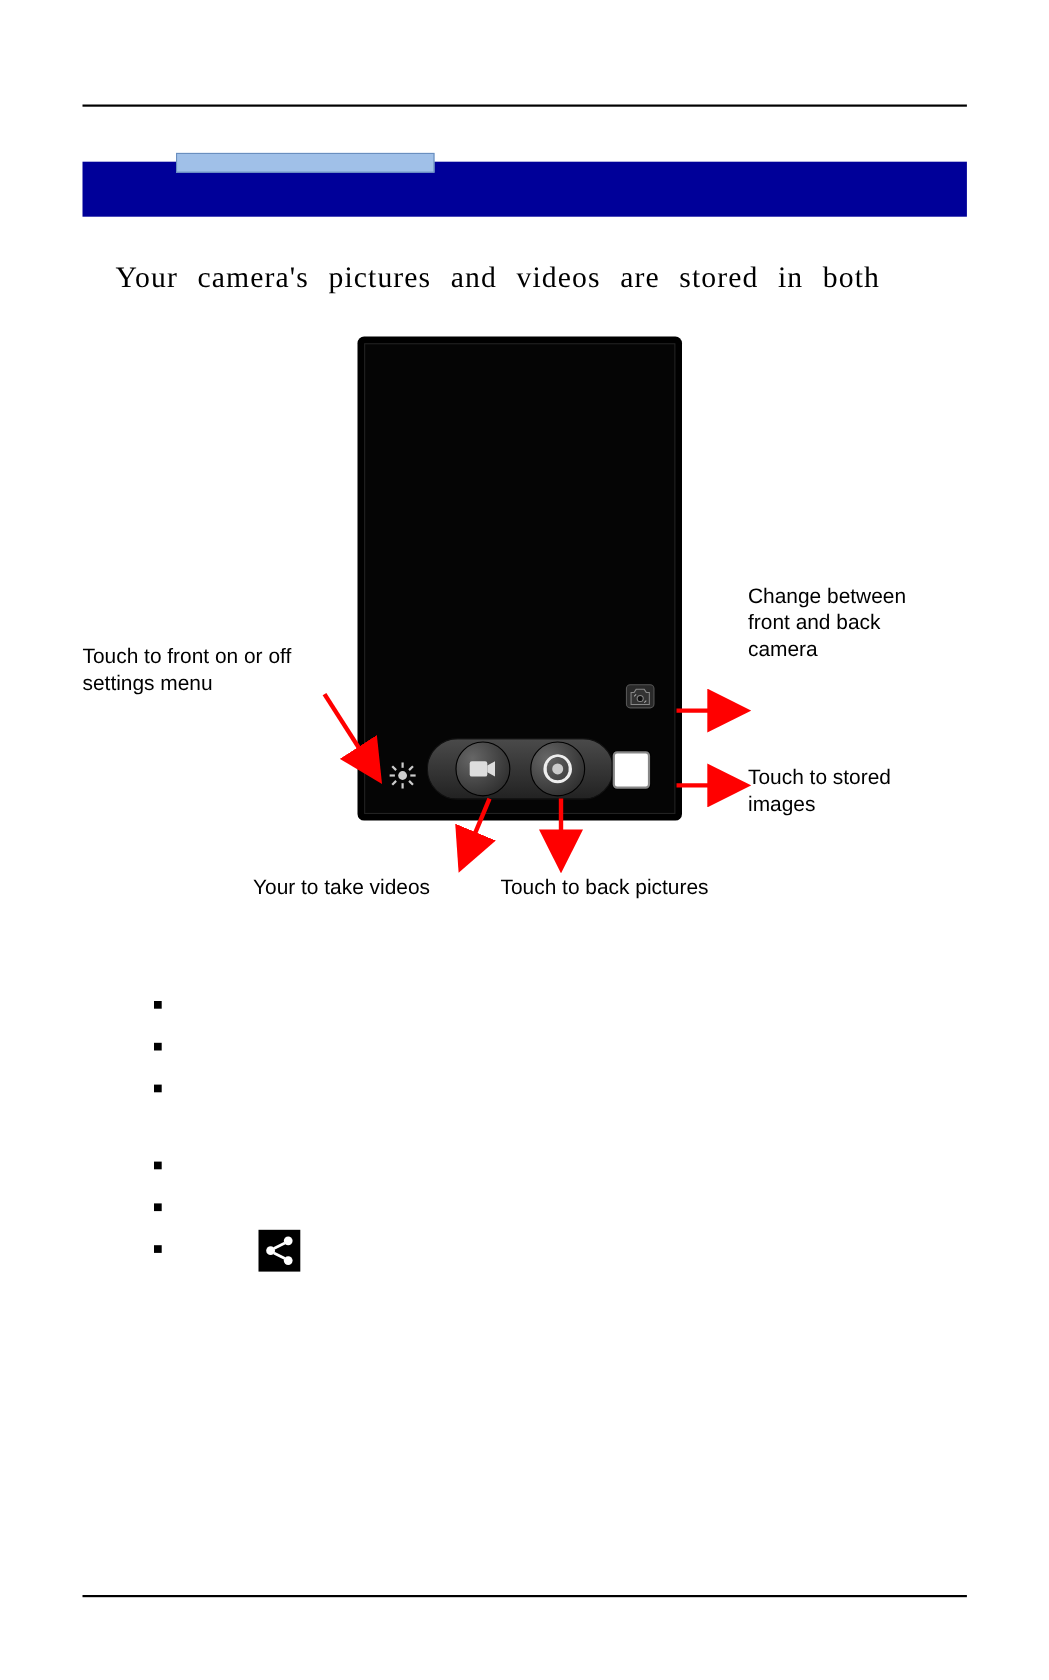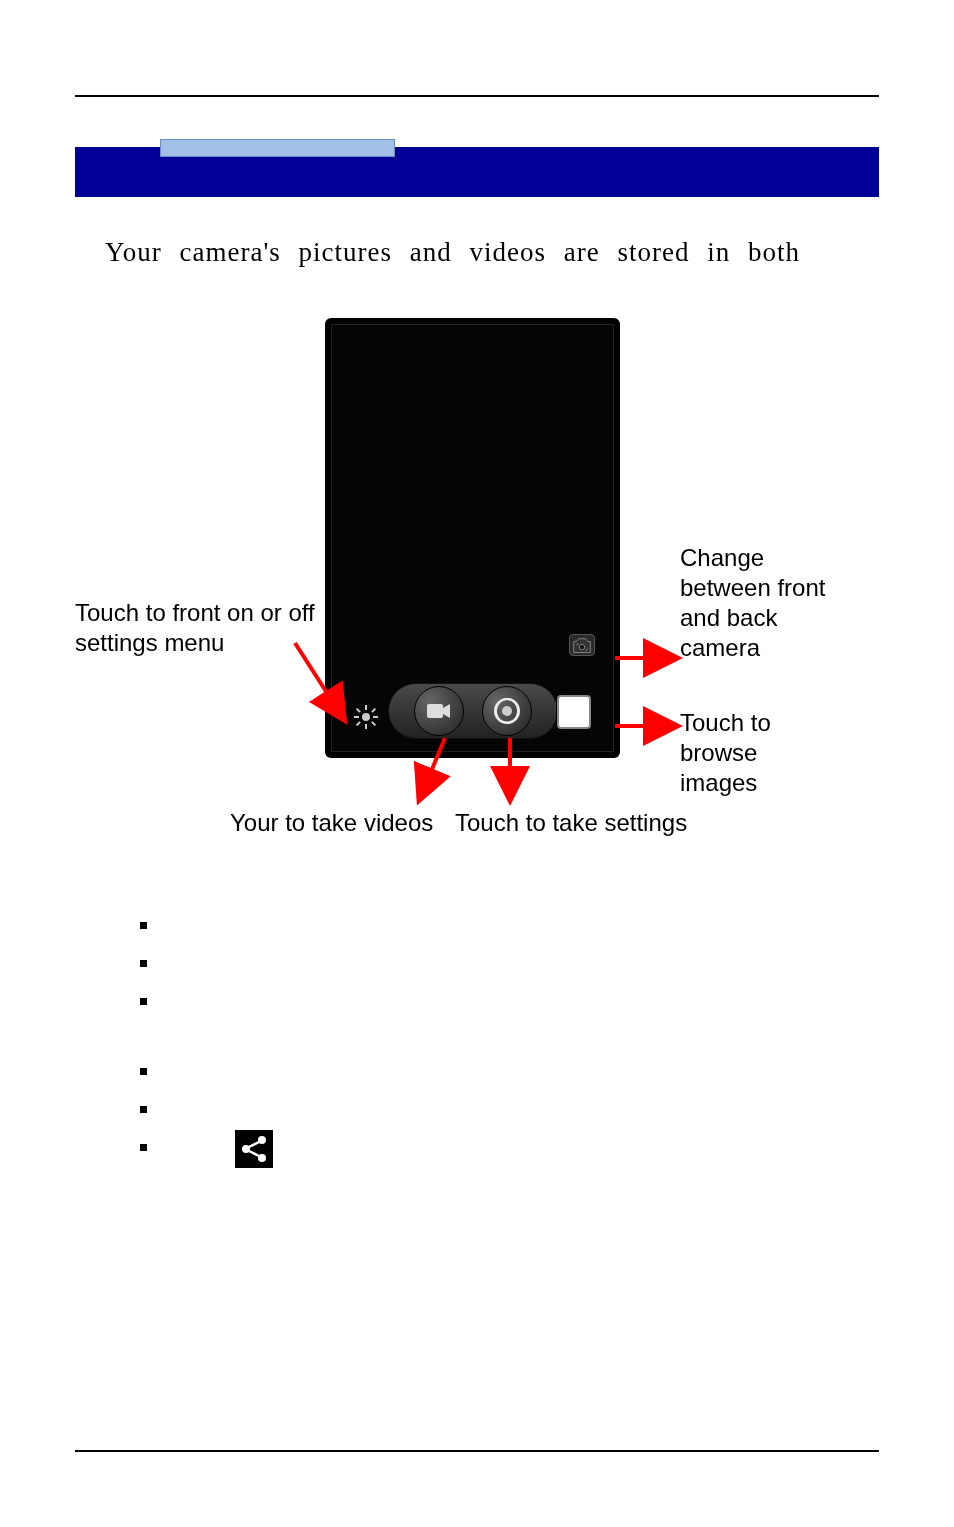--- a/index.html
+++ b/index.html
@@ -41,21 +41,21 @@
     width: 235px;
     height: 18px;
     background: #a0c0e8;
     border: 1px solid #6a8fbf;
   }
   .intro {
     font-size: 27px;
     padding-left: 30px;
     letter-spacing: 1px;
     word-spacing: 10px;
-    margin-bottom: 50px;
+    margin-bottom: 38px;
   }
 
   
   .diagram {
     position: relative;
     width: 800px;
     height: 530px;
     margin-left: 0;
     margin-bottom: 60px;
   }
@@ -137,21 +137,21 @@
     background: #fff;
     border-radius: 4px;
     border: 2px solid #888;
     box-shadow: 0 0 0 1px #000;
   }
 
   
   .callout {
     position: absolute;
     font-family: Tahoma, Arial, sans-serif;
-    font-size: 24px;
+    font-size: 19px;
     color: #000;
     line-height: 1.25;
   }
   .co-left { left: 0; top: 280px; width: 250px; }
   .co-change { left: 605px; top: 225px; width: 150px; }
   .co-browse { left: 605px; top: 390px; width: 150px; }
   .co-videos { left: 155px; top: 490px; width: 270px; text-align:left; }
   .co-pictures { left: 380px; top: 490px; width: 280px; text-align:left; }
 
   
@@ -269,23 +269,23 @@
 
       <line x1="540" y1="408" x2="600" y2="408" stroke="#ff0000" stroke-width="4" marker-end="url(#ah)"></line>
 
       <line x1="370" y1="420" x2="345" y2="480" stroke="#ff0000" stroke-width="4" marker-end="url(#ah)"></line>
 
       <line x1="435" y1="420" x2="435" y2="480" stroke="#ff0000" stroke-width="4" marker-end="url(#ah)"></line>
     </svg>
 
     <div class="callout co-left">Touch to front on or off settings menu</div>
     <div class="callout co-change">Change between front and back camera</div>
-    <div class="callout co-browse">Touch to browse images</div>
+    <div class="callout co-browse">Touch to stored images</div>
     <div class="callout co-videos">Your to take videos</div>
-    <div class="callout co-pictures">Touch to take settings</div>
+    <div class="callout co-pictures">Touch to back pictures</div>
   </div>
 
   <ul class="bullets">
     <li></li>
     <li></li>
     <li class="tall"></li>
     <li></li>
     <li></li>
     <li>
       <span class="share-icon">

